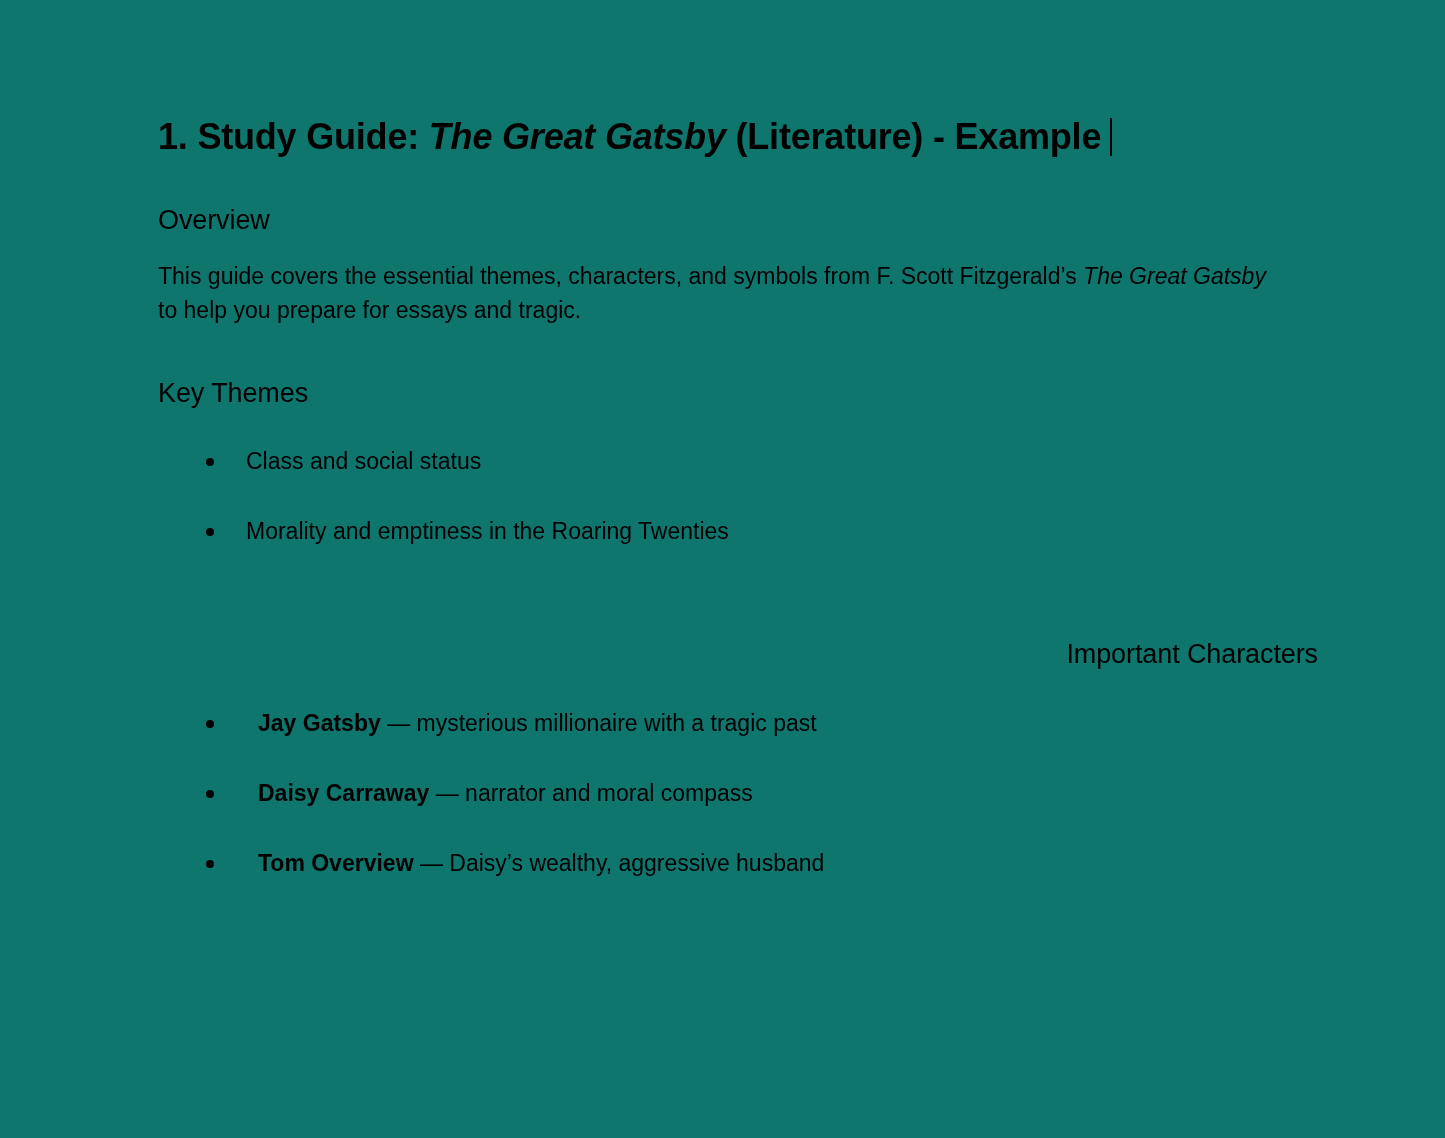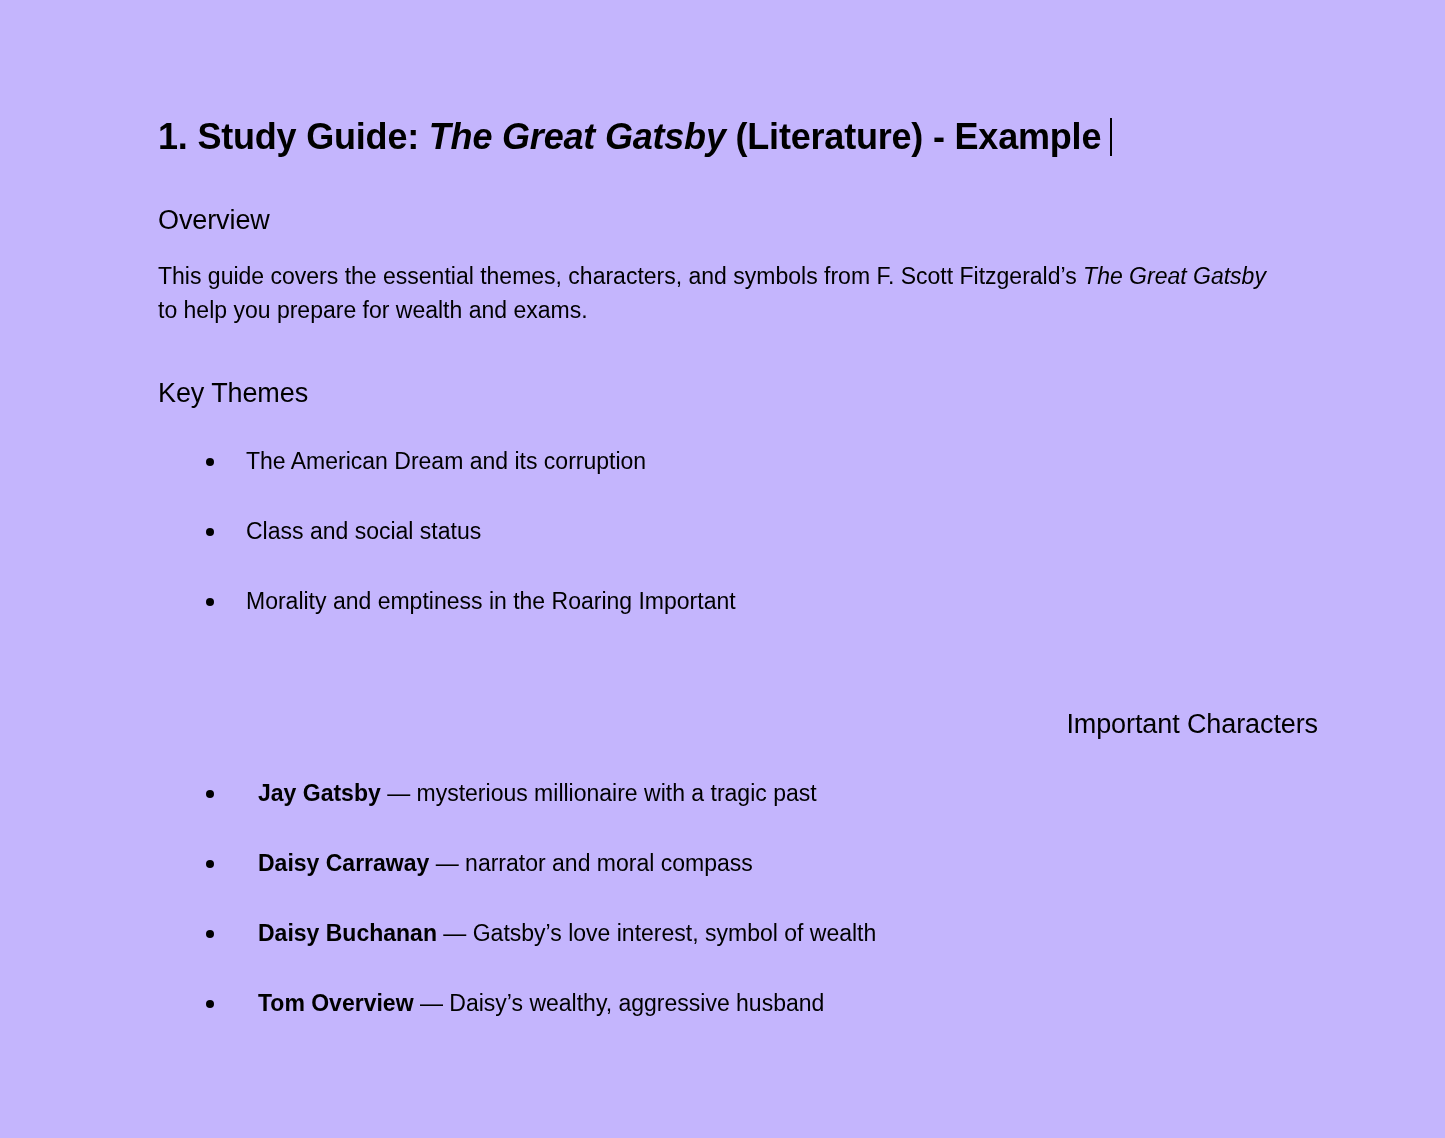--- a/index.html
+++ b/index.html
@@ -13,21 +13,21 @@
     height: 1138px;
     font-family: "Liberation Sans", sans-serif;
     color: #000000;
     overflow: hidden;
   }
 
   .page {
     position: relative;
     width: 1445px;
     height: 1138px;
-    background: #c4b5fd;
+    background: #0f766e;
     box-sizing: border-box;
     padding: 0;
   }
 
   .doc-body {
     position: absolute;
     left: 158px;
     top: 0;
     width: 1160px;
   }
@@ -116,56 +116,48 @@
 
 <div class="page">
   <div class="doc-body">
 
     <h1 class="doc-title">
       <span>1. Study Guide: </span><span class="ital">The Great Gatsby</span><span> (Literature) - Example</span><span class="caret"></span>
     </h1>
 
     <h2 class="section-heading heading-overview">Overview</h2>
 
-    <p class="body-paragraph"><span>This guide covers the essential themes, characters, and symbols from F. Scott Fitzgerald’s </span><span class="ital">The Great Gatsby</span><span> to help you prepare for wealth and exams.</span></p>
+    <p class="body-paragraph"><span>This guide covers the essential themes, characters, and symbols from F. Scott Fitzgerald’s </span><span class="ital">The Great Gatsby</span><span> to help you prepare for essays and tragic.</span></p>
 
     <h2 class="section-heading heading-themes">Key Themes</h2>
 
     <ul class="bullet-list themes-list">
       <li class="bullet-item">
         <span class="bullet-dot"></span>
-        <span>The American Dream and its corruption</span>
-      </li>
-      <li class="bullet-item">
-        <span class="bullet-dot"></span>
         <span>Class and social status</span>
       </li>
       <li class="bullet-item">
         <span class="bullet-dot"></span>
-        <span>Morality and emptiness in the Roaring Important</span>
+        <span>Morality and emptiness in the Roaring Twenties</span>
       </li>
     </ul>
 
     <div class="spacer-line"></div>
 
     <h2 class="section-heading heading-chars">Important Characters</h2>
 
     <ul class="bullet-list chars-list">
       <li class="bullet-item">
         <span class="bullet-dot"></span>
         <span class="char-name">Jay Gatsby</span><span> — mysterious millionaire with a tragic past</span>
       </li>
       <li class="bullet-item">
         <span class="bullet-dot"></span>
         <span class="char-name">Daisy Carraway</span><span> — narrator and moral compass</span>
       </li>
       <li class="bullet-item">
         <span class="bullet-dot"></span>
-        <span class="char-name">Daisy Buchanan</span><span> — Gatsby’s love interest, symbol of wealth</span>
-      </li>
-      <li class="bullet-item">
-        <span class="bullet-dot"></span>
         <span class="char-name">Tom Overview</span><span> — Daisy’s wealthy, aggressive husband</span>
       </li>
     </ul>
 
   </div>
 </div>
 
 </body></html>

